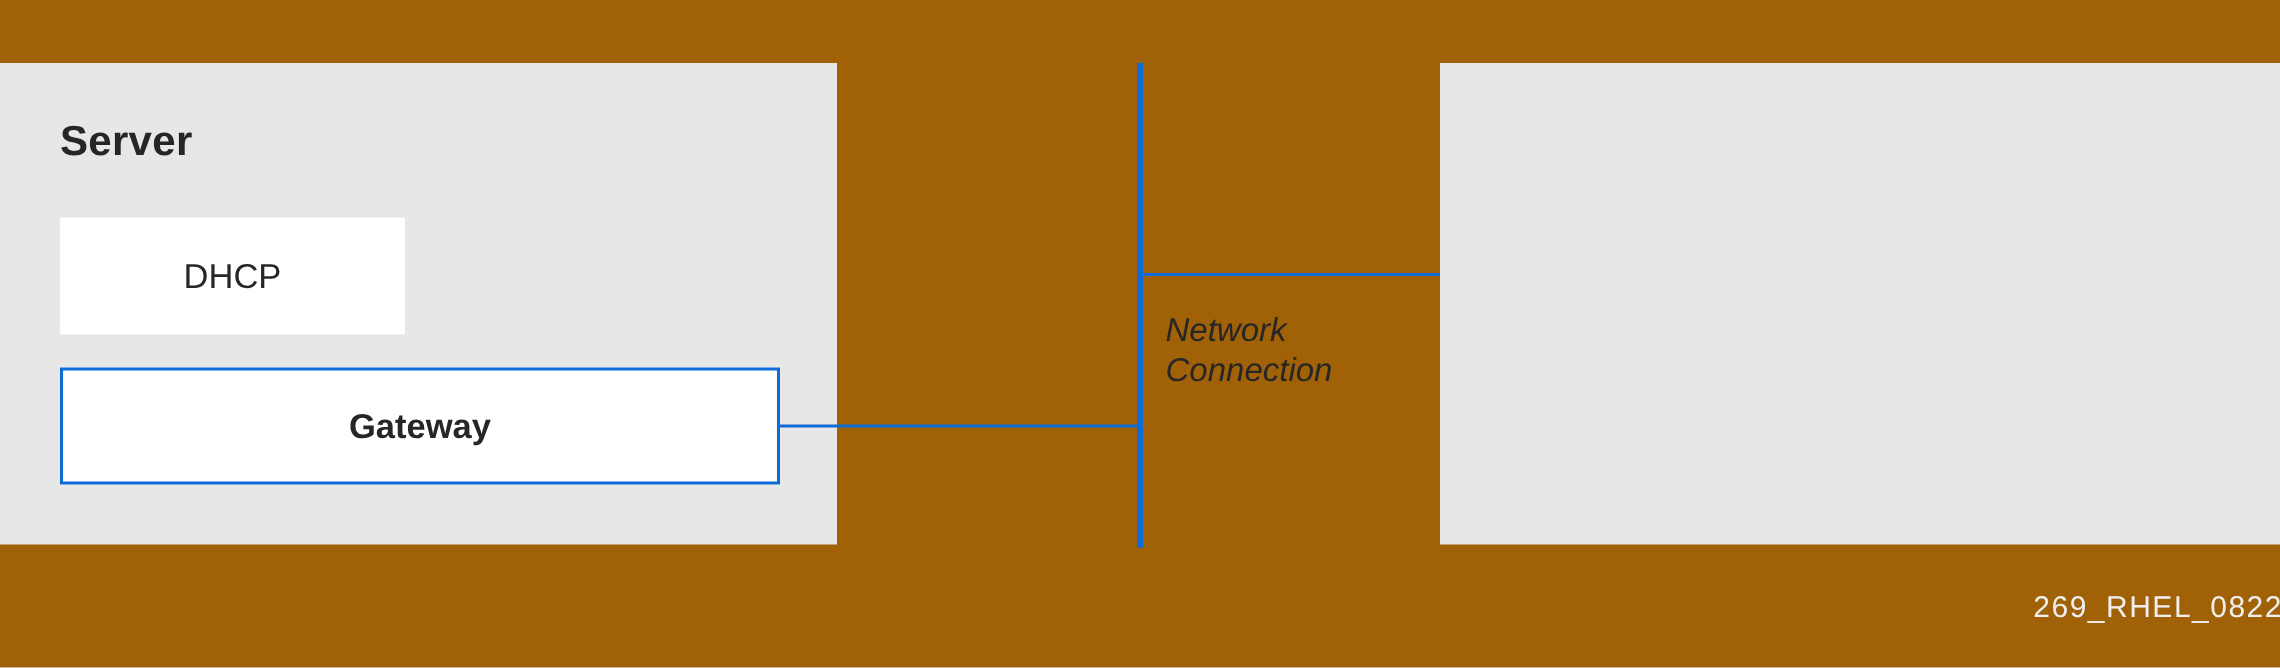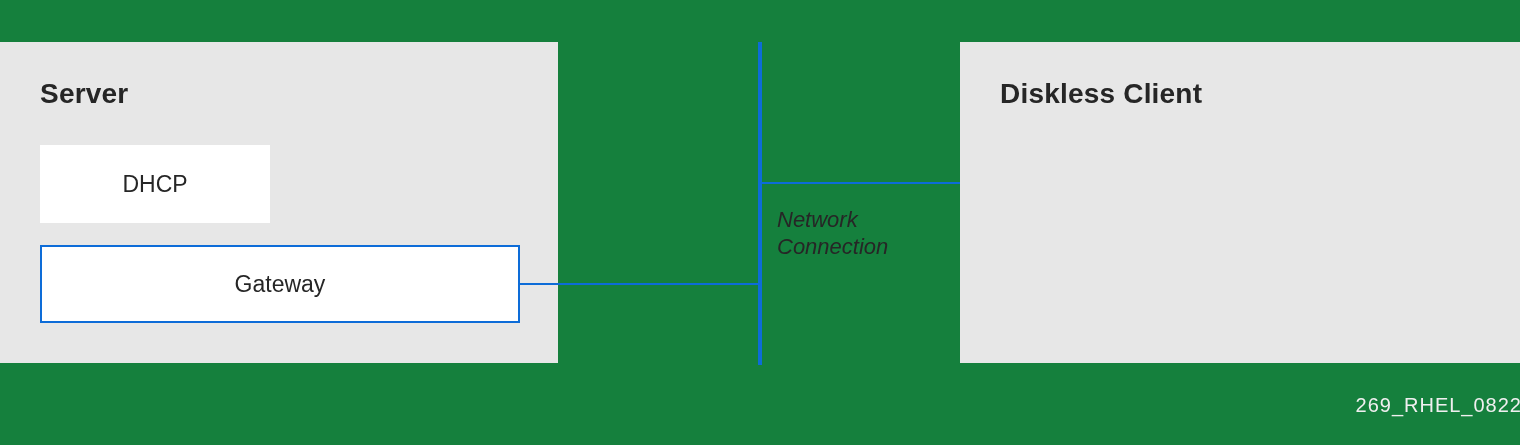--- a/index.html
+++ b/index.html
@@ -5,21 +5,21 @@
   html, body {
     margin: 0;
     padding: 0;
     background: #ffffff;
     font-family: "Liberation Sans", sans-serif;
   }
   .canvas {
     position: relative;
     width: 1520px;
     height: 445px;
-    background: #15803d;
+    background: #a16207;
     overflow: hidden;
   }
   .panel {
     position: absolute;
     top: 42px;
     height: 321px;
     background: var(--panel-gray, #e7e7e7);
   }
   .panel-server { left: 0; width: 558px; }
   .panel-client { left: 960px; width: 560px; }
@@ -41,20 +41,21 @@
     justify-content: center;
     font-size: 23px;
     color: var(--text-dark, #262626);
   }
   .box-dhcp { left: 40px; top: 145px; width: 230px; height: 78px; }
   .box-tftp { left: 290px; top: 145px; width: 230px; height: 78px; }
   .box-gateway {
     left: 40px; top: 245px; width: 480px; height: 78px;
     border: 2px solid var(--line-blue, #0d6cd8);
     box-sizing: border-box;
+    font-weight: bold;
   }
   .connector {
     position: absolute;
     background: var(--line-blue, #0d6cd8);
   }
   .trunk-line { left: 758px; top: 42px; width: 4px; height: 323px; }
   .gateway-link { left: 520px; top: 283px; width: 238px; height: 2px; }
   .client-link { left: 762px; top: 182px; width: 198px; height: 2px; }
   .net-label {
     position: absolute;
@@ -88,17 +89,16 @@
 
   <div class="service-box box-gateway">Gateway</div>
 
   <div class="connector gateway-link"></div>
   <div class="connector trunk-line"></div>
   <div class="connector client-link"></div>
 
   <div class="net-label">Network Connection</div>
 
   <div class="panel panel-client"></div>
-  <div class="panel-title title-client">Diskless Client</div>
 
   <div class="watermark">269_RHEL_0822</div>
 
 </div>
 
 </body></html>

